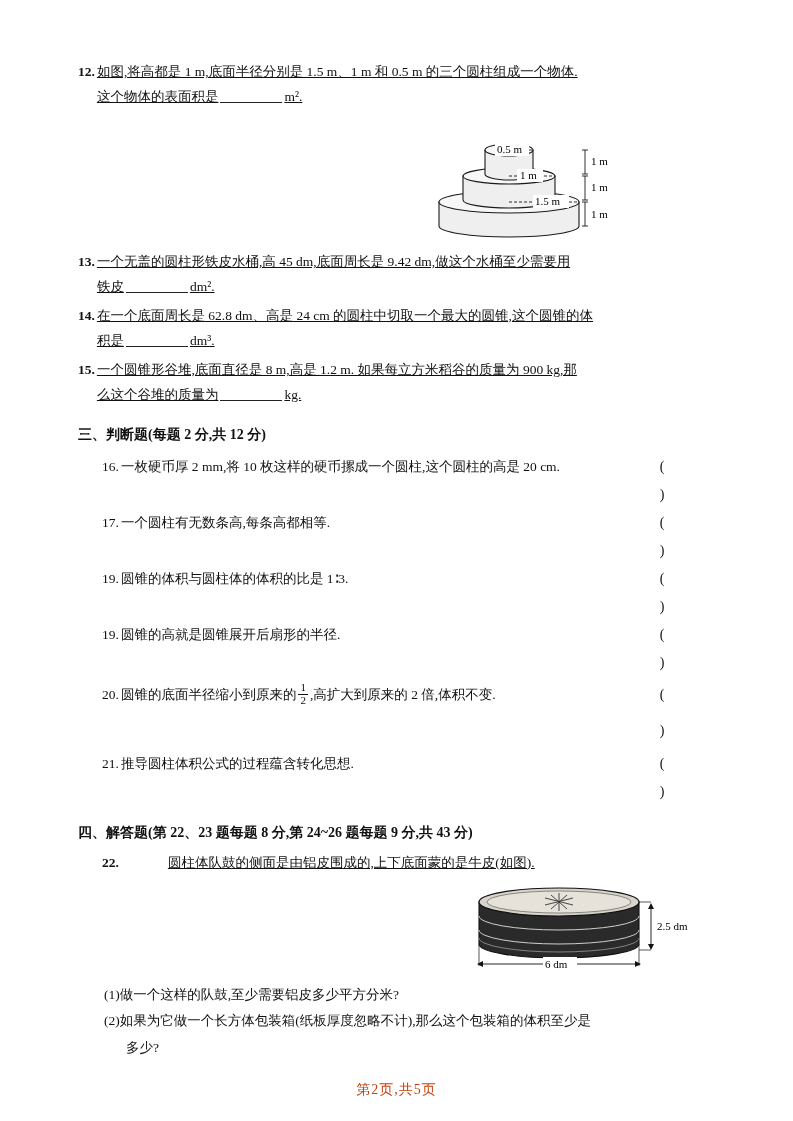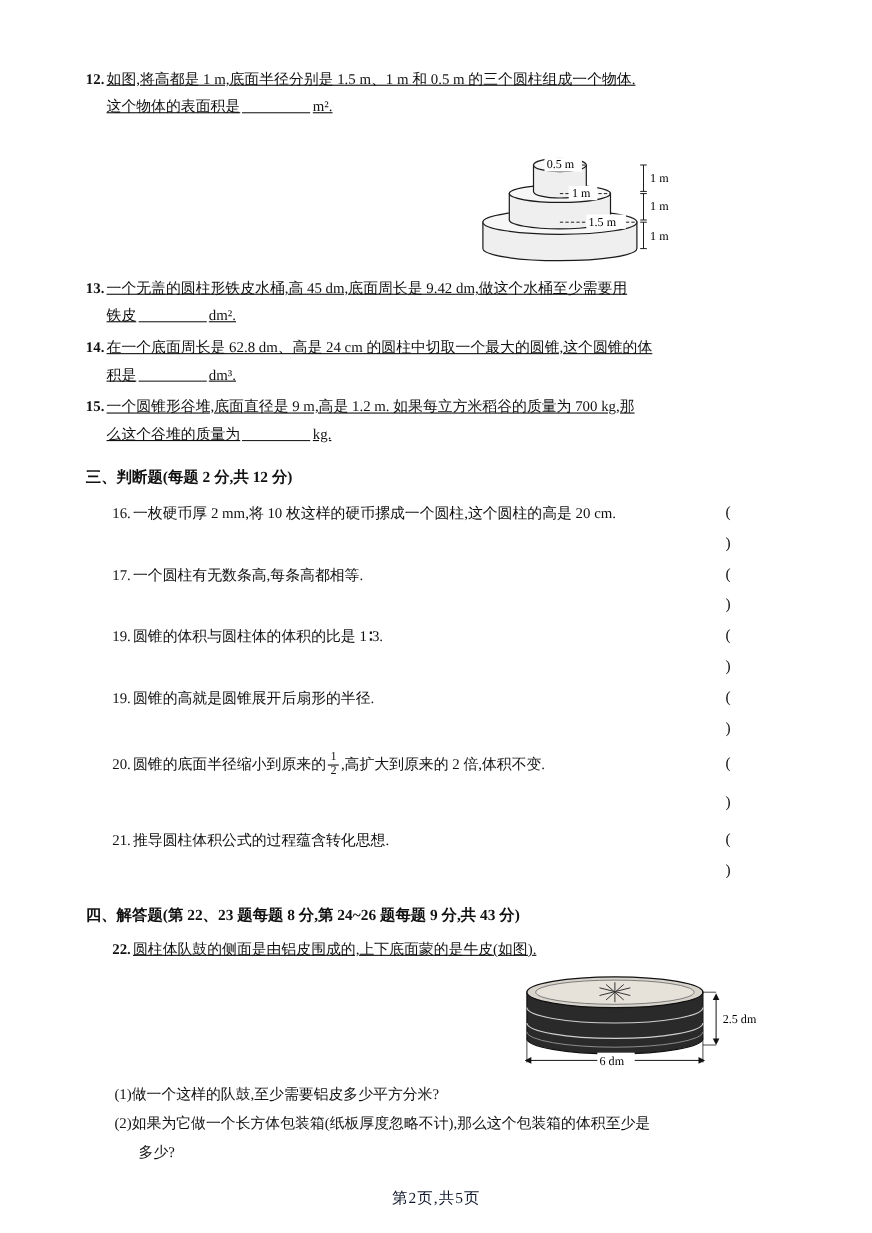--- a/index.html
+++ b/index.html
@@ -70,21 +70,21 @@
     margin:0 2px;
   }
   .frac .n{display:block;border-bottom:1px solid #111;padding:0 2px;}
   .frac .d{display:block;padding:0 2px;}
   .figwrap{display:flex;justify-content:flex-end;margin:2px 0 6px 0;}
   .footer{
     position:absolute;
     left:0;right:0;bottom:22px;
     text-align:center;
     font-size:14px;
-    color:#0f172a;
+    color:#c2410c;
     letter-spacing:1px;
   }
   .lbl{font-size:11px;font-family:"Liberation Serif",serif;}
 </style>
 </head>
 <body>
 
 <div class="page">
 
   <div class="q">
@@ -147,21 +147,21 @@
     <span class="qnum">14.</span>
     <span class="qbody">
       <span>在一个底面周长是 62.8 dm、高是 24 cm 的圆柱中切取一个最大的圆锥,这个圆锥的体</span><br>
       <span>积是</span><span class="blank"></span><span>dm³.</span>
     </span>
   </div>
 
   <div class="q">
     <span class="qnum">15.</span>
     <span class="qbody">
-      <span>一个圆锥形谷堆,底面直径是 9 m,高是 1.2 m. 如果每立方米稻谷的质量为 700 kg,那</span><br>
+      <span>一个圆锥形谷堆,底面直径是 8 m,高是 1.2 m. 如果每立方米稻谷的质量为 900 kg,那</span><br>
       <span>么这个谷堆的质量为</span><span class="blank"></span><span>kg.</span>
     </span>
   </div>
 
   <div class="sec-head">三、判断题(每题 2 分,共 12 分)</div>
 
   <div class="indent">
     <div class="tf-line">
       <span class="qnum">16.</span>
       <span class="tf-text">一枚硬币厚 2 mm,将 10 枚这样的硬币摞成一个圆柱,这个圆柱的高是 20 cm.</span>
@@ -191,21 +191,21 @@
     </div>
     <div class="tf-line">
       <span class="qnum">21.</span>
       <span class="tf-text">推导圆柱体积公式的过程蕴含转化思想.</span>
       <span class="paren">( )</span>
     </div>
   </div>
 
   <div class="sec-head">四、解答题(第 22、23 题每题 8 分,第 24~26 题每题 9 分,共 43 分)</div>
 
-  <div class="q indent" style="margin-bottom:2px;">
+  <div class="q indent" style="margin-bottom:2px;gap:47px;">
     <span class="qnum">22.</span>
     <span class="qbody">圆柱体队鼓的侧面是由铝皮围成的,上下底面蒙的是牛皮(如图).</span>
   </div>
 
   <div class="figwrap">
     <svg width="260" height="98" viewBox="0 0 260 98">
 
       <path d="M40 24 L40 66 A80 14 0 0 0 200 66 L200 24 Z" fill="#2a2a2a" stroke="#111" stroke-width="1.1"></path>
 
       <path d="M40 38 A80 14 0 0 0 200 38" fill="none" stroke="#cfcfcf" stroke-width="1"></path>

